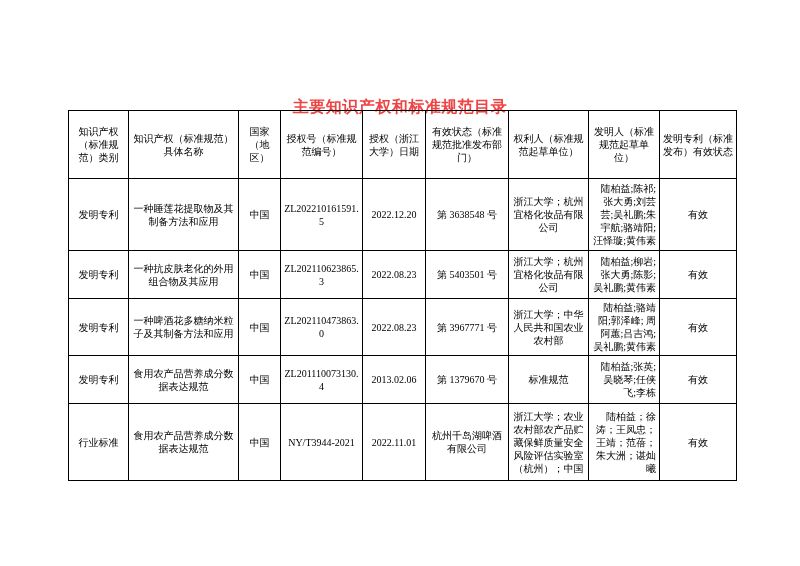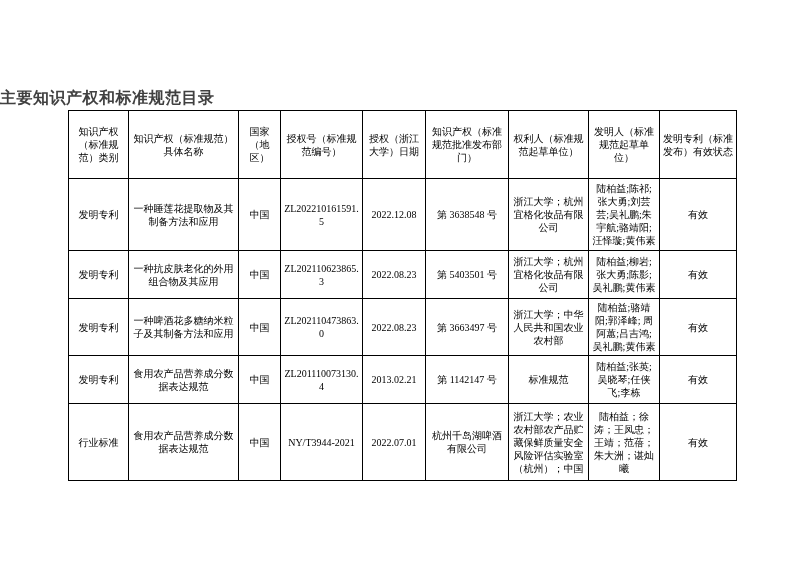--- a/index.html
+++ b/index.html
@@ -11,28 +11,29 @@
     position: relative;
     width: 800px;
     height: 566px;
     background: #ffffff;
     overflow: hidden;
     font-family: "Liberation Serif", serif;
     color: #000000;
   }
   .doc-title {
     position: absolute;
-    top: 88px;
+    top: 97px;
     left: 0;
     width: 800px;
+    text-align: center;
     font-family: "Liberation Sans", sans-serif;
     font-weight: bold;
     font-size: 16px;
     letter-spacing: 0.5px;
-    color: #404040;
+    color: #ef4444;
   }
   table.ip-table {
     position: absolute;
     top: 110px;
     left: 68px;
     width: 668px;
     border-collapse: collapse;
     table-layout: fixed;
     border: 1.5px solid #000000;
   }
@@ -42,21 +43,21 @@
     font-size: 10px;
     line-height: 13px;
     text-align: center;
     vertical-align: middle;
     padding: 2px 3px;
     word-break: break-all;
     overflow: hidden;
     box-sizing: border-box;
   }
   .ip-table td.left {
-    text-align: center;
+    text-align: right;
   }
 </style>
 </head>
 <body>
 
 <div class="page">
   <div class="doc-title">主要知识产权和标准规范目录</div>
 
   <table class="ip-table">
     <colgroup>
@@ -70,33 +71,33 @@
         <col style="width: 71px;">
         <col style="width: 77px;">
       </colgroup>
     <thead>
       <tr style="height: 68px;">
           <th>知识产权（标准规范）类别</th>
           <th>知识产权（标准规范）具体名称</th>
           <th>国家（地区）</th>
           <th>授权号（标准规范编号）</th>
           <th>授权（浙江大学）日期</th>
-          <th>知识产权（标准规范批准发布部门）</th>
+          <th>有效状态（标准规范批准发布部门）</th>
           <th>权利人（标准规范起草单位）</th>
           <th>发明人（标准规范起草单位）</th>
           <th>发明专利（标准发布）有效状态</th>
         </tr>
     </thead>
     <tbody>
         <tr style="height: 72px;">
           <td>发明专利</td>
           <td>一种睡莲花提取物及其制备方法和应用</td>
           <td>中国</td>
           <td>ZL202210161591.5</td>
-          <td>2022.12.08</td>
+          <td>2022.12.20</td>
           <td>第 3638548 号</td>
           <td>浙江大学；杭州宜格化妆品有限公司</td>
           <td class="left">陆柏益;陈祁;张大勇;刘芸芸;吴礼鹏;朱宇航;骆靖阳;汪怿璇;黄伟素</td>
           <td>有效</td>
         </tr>
         <tr style="height: 48px;">
           <td>发明专利</td>
           <td>一种抗皮肤老化的外用组合物及其应用</td>
           <td>中国</td>
           <td>ZL202110623865.3</td>
@@ -105,42 +106,42 @@
           <td>浙江大学；杭州宜格化妆品有限公司</td>
           <td class="left">陆柏益;柳岩;张大勇;陈影;吴礼鹏;黄伟素</td>
           <td>有效</td>
         </tr>
         <tr style="height: 54px;">
           <td>发明专利</td>
           <td>一种啤酒花多糖纳米粒子及其制备方法和应用</td>
           <td>中国</td>
           <td>ZL202110473863.0</td>
           <td>2022.08.23</td>
-          <td>第 3663497 号</td>
+          <td>第 3967771 号</td>
           <td>浙江大学；中华人民共和国农业农村部</td>
           <td class="left">陆柏益;骆靖阳;郭泽峰; 周阿蕙;吕吉鸿;吴礼鹏;黄伟素</td>
           <td>有效</td>
         </tr>
         <tr style="height: 48px;">
           <td>发明专利</td>
           <td>食用农产品营养成分数据表达规范</td>
           <td>中国</td>
           <td>ZL201110073130.4</td>
-          <td>2013.02.21</td>
-          <td>第 1142147 号</td>
+          <td>2013.02.06</td>
+          <td>第 1379670 号</td>
           <td>标准规范</td>
           <td class="left">陆柏益;张英;吴晓琴;任侠飞;李栋</td>
           <td>有效</td>
         </tr>
         <tr style="height: 77px;">
           <td>行业标准</td>
           <td>食用农产品营养成分数据表达规范</td>
           <td>中国</td>
           <td>NY/T3944-2021</td>
-          <td>2022.07.01</td>
+          <td>2022.11.01</td>
           <td>杭州千岛湖啤酒有限公司</td>
           <td>浙江大学；农业农村部农产品贮藏保鲜质量安全风险评估实验室（杭州）；中国</td>
           <td class="left">陆柏益；徐涛；王凤忠；王靖；范蓓；朱大洲；谌灿曦</td>
           <td>有效</td>
         </tr>
       </tbody>
   </table>
 </div>
 
 </body></html>

